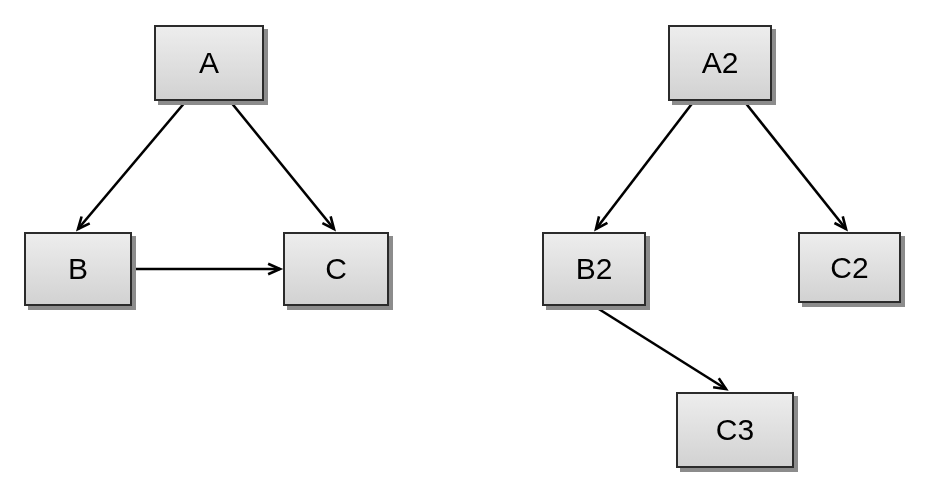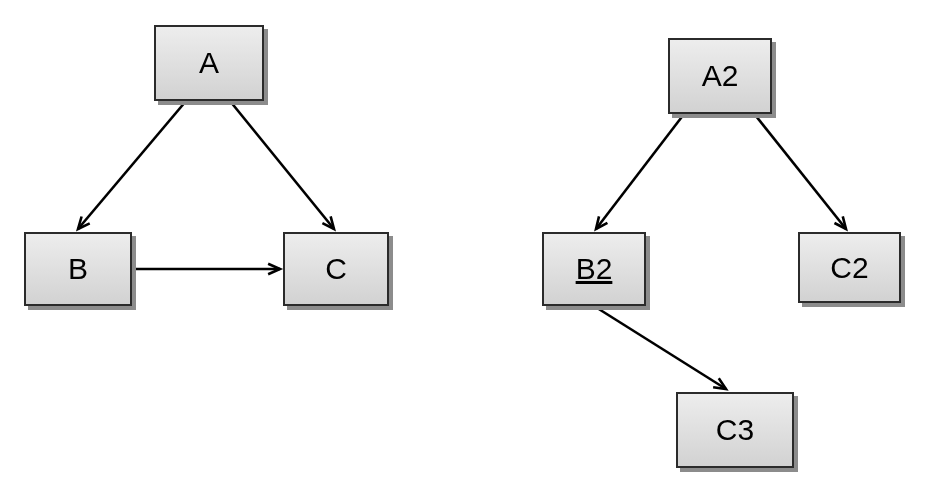--- a/index.html
+++ b/index.html
@@ -80,24 +80,24 @@
   <div id="node-layer">
       <div class="node" style="left: 154px; top: 25px; width: 110px; height: 76px; border-color: rgb(43, 43, 43); background: linear-gradient(rgb(237, 237, 237) 0%, rgb(210, 210, 210) 100%); box-shadow: rgb(140, 140, 140) 4px 4px 0px 0px;">
         <span class="node-label" style="color: rgb(0, 0, 0);">A</span>
       </div>
       <div class="node" style="left: 24px; top: 232px; width: 108px; height: 74px; border-color: rgb(43, 43, 43); background: linear-gradient(rgb(237, 237, 237) 0%, rgb(210, 210, 210) 100%); box-shadow: rgb(140, 140, 140) 4px 4px 0px 0px;">
         <span class="node-label" style="color: rgb(0, 0, 0);">B</span>
       </div>
       <div class="node" style="left: 283px; top: 232px; width: 106px; height: 74px; border-color: rgb(43, 43, 43); background: linear-gradient(rgb(237, 237, 237) 0%, rgb(210, 210, 210) 100%); box-shadow: rgb(140, 140, 140) 4px 4px 0px 0px;">
         <span class="node-label" style="color: rgb(0, 0, 0);">C</span>
       </div>
-      <div class="node" style="left: 668px; top: 25px; width: 104px; height: 76px; border-color: rgb(43, 43, 43); background: linear-gradient(rgb(237, 237, 237) 0%, rgb(210, 210, 210) 100%); box-shadow: rgb(140, 140, 140) 4px 4px 0px 0px; margin-top: 13px;">
+      <div class="node" style="left: 668px; top: 25px; width: 104px; height: 76px; border-color: rgb(43, 43, 43); background: linear-gradient(rgb(237, 237, 237) 0%, rgb(210, 210, 210) 100%); box-shadow: rgb(140, 140, 140) 4px 4px 0px 0px;">
         <span class="node-label" style="color: rgb(0, 0, 0);">A2</span>
       </div>
-      <div class="node" style="left: 542px; top: 232px; width: 104px; height: 74px; border-color: rgb(43, 43, 43); background: linear-gradient(rgb(237, 237, 237) 0%, rgb(210, 210, 210) 100%); box-shadow: rgb(140, 140, 140) 4px 4px 0px 0px; text-decoration: underline;">
+      <div class="node" style="left: 542px; top: 232px; width: 104px; height: 74px; border-color: rgb(43, 43, 43); background: linear-gradient(rgb(237, 237, 237) 0%, rgb(210, 210, 210) 100%); box-shadow: rgb(140, 140, 140) 4px 4px 0px 0px;">
         <span class="node-label" style="color: rgb(0, 0, 0);">B2</span>
       </div>
       <div class="node" style="left: 798px; top: 232px; width: 103px; height: 71px; border-color: rgb(43, 43, 43); background: linear-gradient(rgb(237, 237, 237) 0%, rgb(210, 210, 210) 100%); box-shadow: rgb(140, 140, 140) 4px 4px 0px 0px;">
         <span class="node-label" style="color: rgb(0, 0, 0); text-align: center;">C2</span>
       </div>
       <div class="node" style="left: 676px; top: 392px; width: 118px; height: 76px; border-color: rgb(43, 43, 43); background: linear-gradient(rgb(237, 237, 237) 0%, rgb(210, 210, 210) 100%); box-shadow: rgb(140, 140, 140) 4px 4px 0px 0px;">
         <span class="node-label" style="color: rgb(0, 0, 0);">C3</span>
       </div>
     </div>
 

